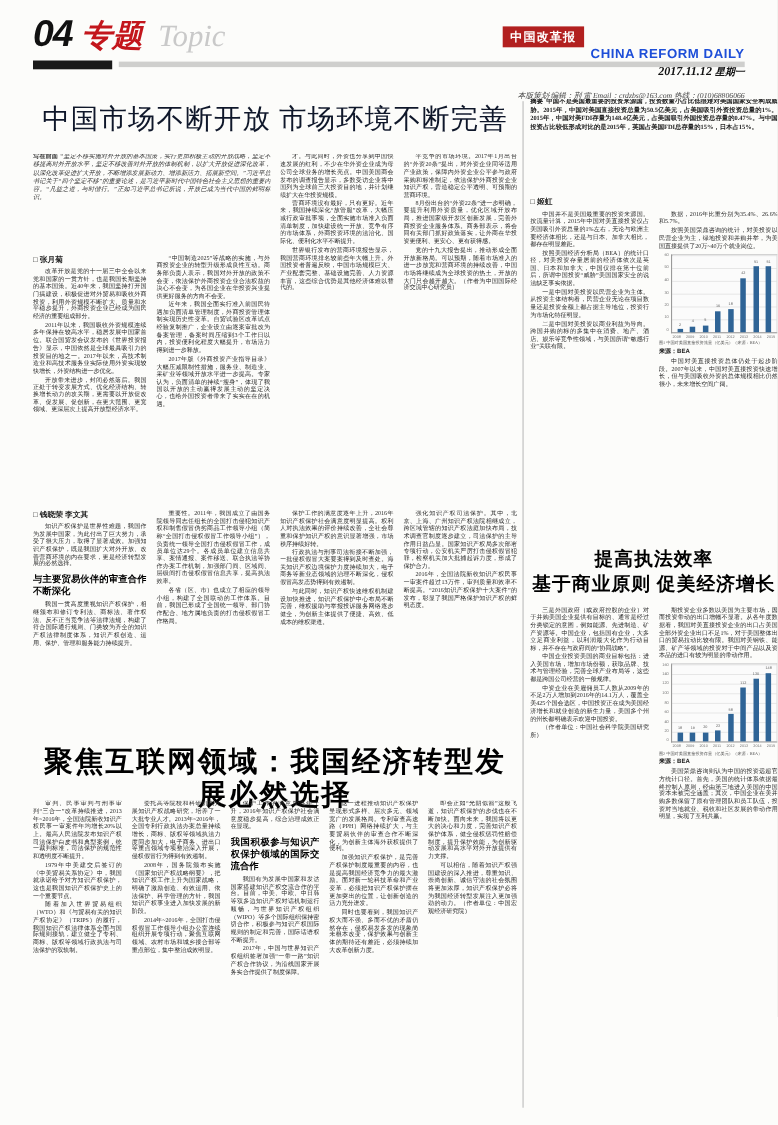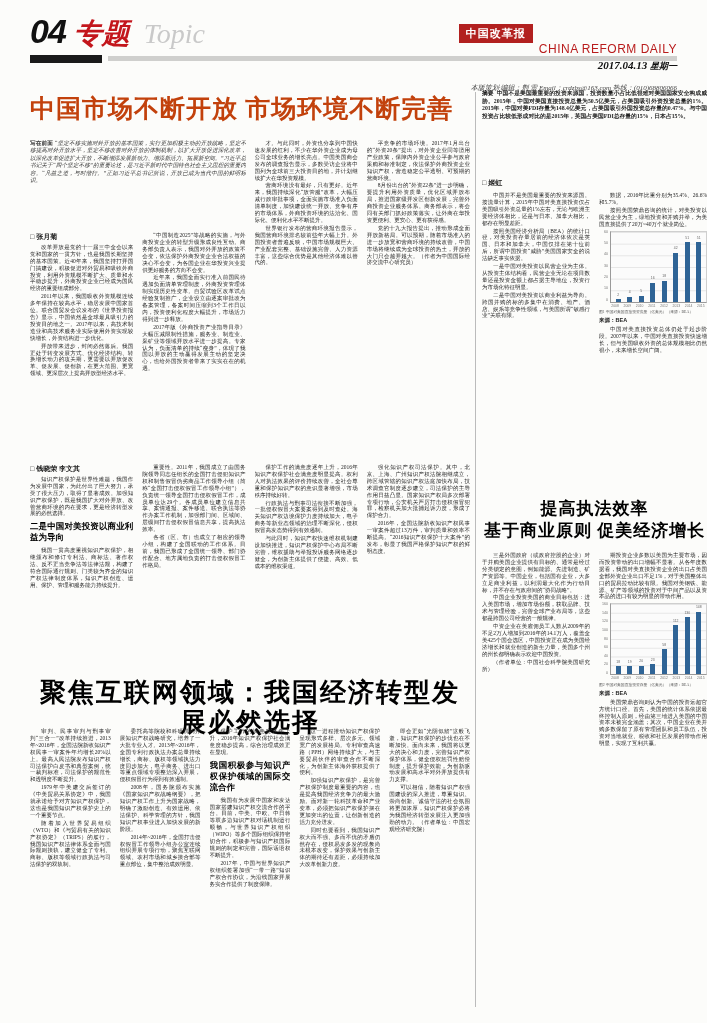--- a/index.html
+++ b/index.html
@@ -13,34 +13,34 @@
   #pageno{font-size:34px;font-weight:bold;font-style:italic;color:#111;letter-spacing:-1px;}
   #secname{font-size:28px;font-weight:bold;color:#c3161c;margin-left:8px;font-style:italic;}
   #secen{font-size:28px;font-style:italic;color:#c9c9c9;margin-left:14px;
          font-family:"Liberation Serif",serif;}
   #bar-black{position:absolute;left:30px;top:55px;width:72px;height:8px;background:#1a1a1a;}
   #bar-gray{position:absolute;left:108px;top:56px;width:569px;height:5px;background:#cfcfcd;}
   #hdr-right{position:absolute;right:30px;top:10px;text-align:right;}
   #brandrow{display:flex;justify-content:flex-start;align-items:center;gap:6px;}
   #logo-box{background:#b2201f;color:#fff;font-size:11px;font-weight:bold;
             padding:2px 7px;letter-spacing:1px;font-family:"Liberation Serif",serif;}
-  #brand-en{color:#b91c1c;font-weight:normal;font-size:12px;letter-spacing:.5px;
+  #brand-en{color:#1d4ed8;font-weight:bold;font-size:12px;letter-spacing:.5px;
             font-family:"Liberation Sans",sans-serif;margin-top:32px;}
   #daterow{font-size:11px;font-weight:bold;font-style:italic;margin-top:3px;color:#111;}
   #daterow .wk{font-size:9px;}
   #staffrow{font-size:7px;color:#444;margin-top:10px;font-style:italic;}
 
   
   #left-region{position:absolute;left:30px;top:88px;width:440px;height:922px;}
   #right-region{position:absolute;left:482px;top:88px;width:225px;height:922px;}
   #vrule{position:absolute;left:475px;top:92px;width:1px;height:915px;background:#bbb;}
 
   
-  .h-main{font-size:25px;font-weight:bold;text-align:left;letter-spacing:1px;
-          margin:0;line-height:30px;color:#c2410c;}
+  .h-main{font-size:25px;font-weight:normal;text-align:center;letter-spacing:1px;
+          margin:0;line-height:30px;color:#0f172a;}
   .h-banner{font-size:26px;font-weight:bold;text-align:center;letter-spacing:2px;
             margin:0;line-height:30px;color:#000;}
   .h-right{font-size:17px;font-weight:bold;text-align:center;margin:0;line-height:22px;
            letter-spacing:1px;color:#000;}
 
   
   .cols{display:flex;gap:9px;overflow:hidden;}
   .col{flex:1;overflow:hidden;font-size:5.5px;line-height:6.9px;text-align:justify;
        color:#262626;}
   .col p{margin:0 0 1px;text-indent:2em;}
@@ -105,21 +105,21 @@
       <span id="secen">Topic</span>
     </div>
     <div id="bar-black"></div>
     <div id="bar-gray"></div>
     <div id="hdr-right">
       <div id="brandrow">
         <span id="logo-box">中国改革报</span>
         <span id="brand-en">CHINA REFORM DAILY</span>
       </div>
       <div id="daterow">
-        <span>2017.04.13</span>
+        <span>2017.11.12</span>
         <span class="wk">星期一</span>
       </div>
       <div id="staffrow">
         <span>本版策划·编辑：荆 雷</span>
         <span>Email：crdzbs@163.com</span>
         <span>热线：(010)68806066</span>
       </div>
     </div>
   </div>
 
@@ -169,21 +169,21 @@
       </div>
     </div>
 
     <div id="a2-cols">
       <div class="cols" style="height:204px;">
         <div class="col">
           <div class="byline">□ 钱晓荣 李文其</div>
           <div>
               <p>知识产权保护是世界性难题，我国作为发展中国家，为此付出了巨大努力，承受了很大压力，取得了显著成效。加强知识产权保护，既是我国扩大对外开放、改善营商环境的内在要求，更是经济转型发展的必然选择。</p>
             </div>
-          <div class="subhead">二是中国对美投资以商业利益为导向</div>
+          <div class="subhead">与主要贸易伙伴的审查合作不断深化</div>
           <div>
               <p>我国一贯高度重视知识产权保护，相继颁布和修订专利法、商标法、著作权法、反不正当竞争法等法律法规，构建了符合国际通行规则、门类较为齐全的知识产权法律制度体系，知识产权创造、运用、保护、管理和服务能力持续提升。</p>
             </div>
         </div>
         <div class="col">
           <div>
               <p>重要性。2011年，我国成立了由国务院领导同志任组长的全国打击侵犯知识产权和制售假冒伪劣商品工作领导小组（简称“全国打击侵权假冒工作领导小组”），负责统一领导全国打击侵权假冒工作，成员单位达29个。各成员单位建立信息共享、案情通报、案件移送、联合执法等协作办案工作机制，加强部门间、区域间、层级间打击侵权假冒信息共享，提高执法效率。</p>
               <p>各省（区、市）也成立了相应的领导小组，构建了全国联动的工作体系。目前，我国已形成了全国统一领导、部门协作配合、地方属地负责的打击侵权假冒工作格局。</p>
             </div>
         </div>

